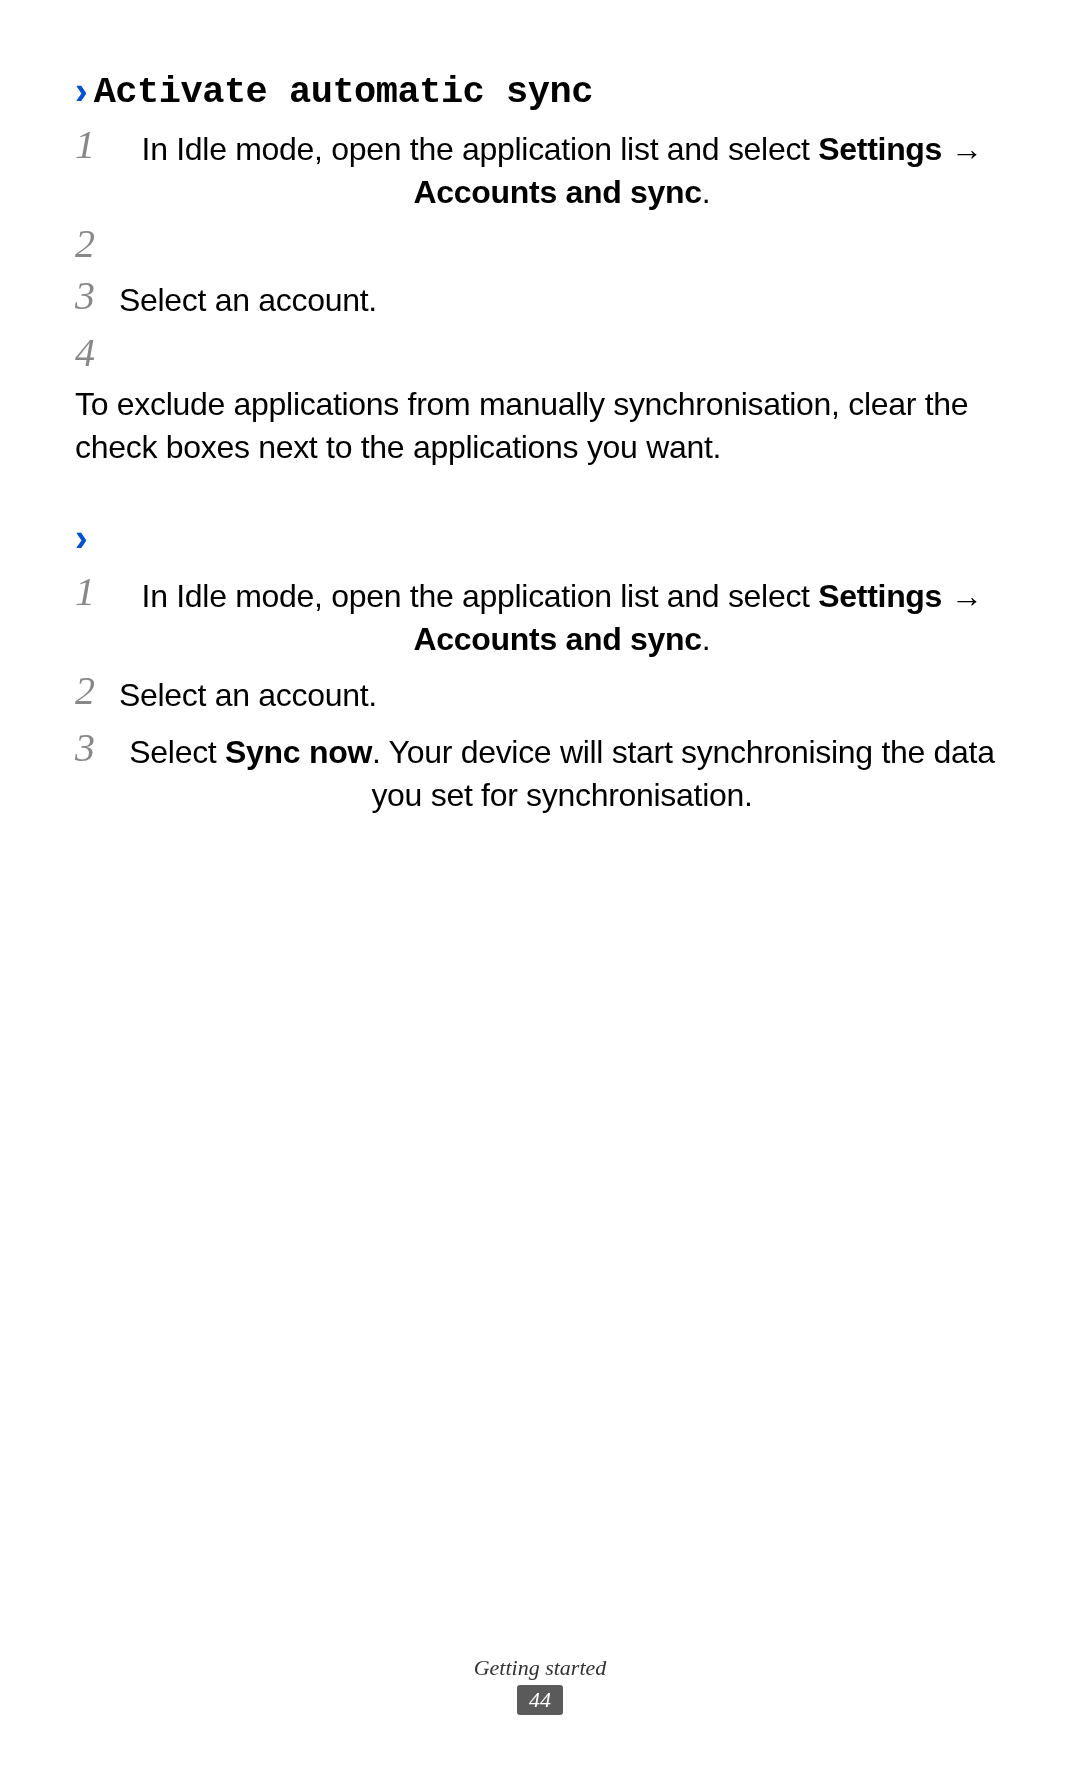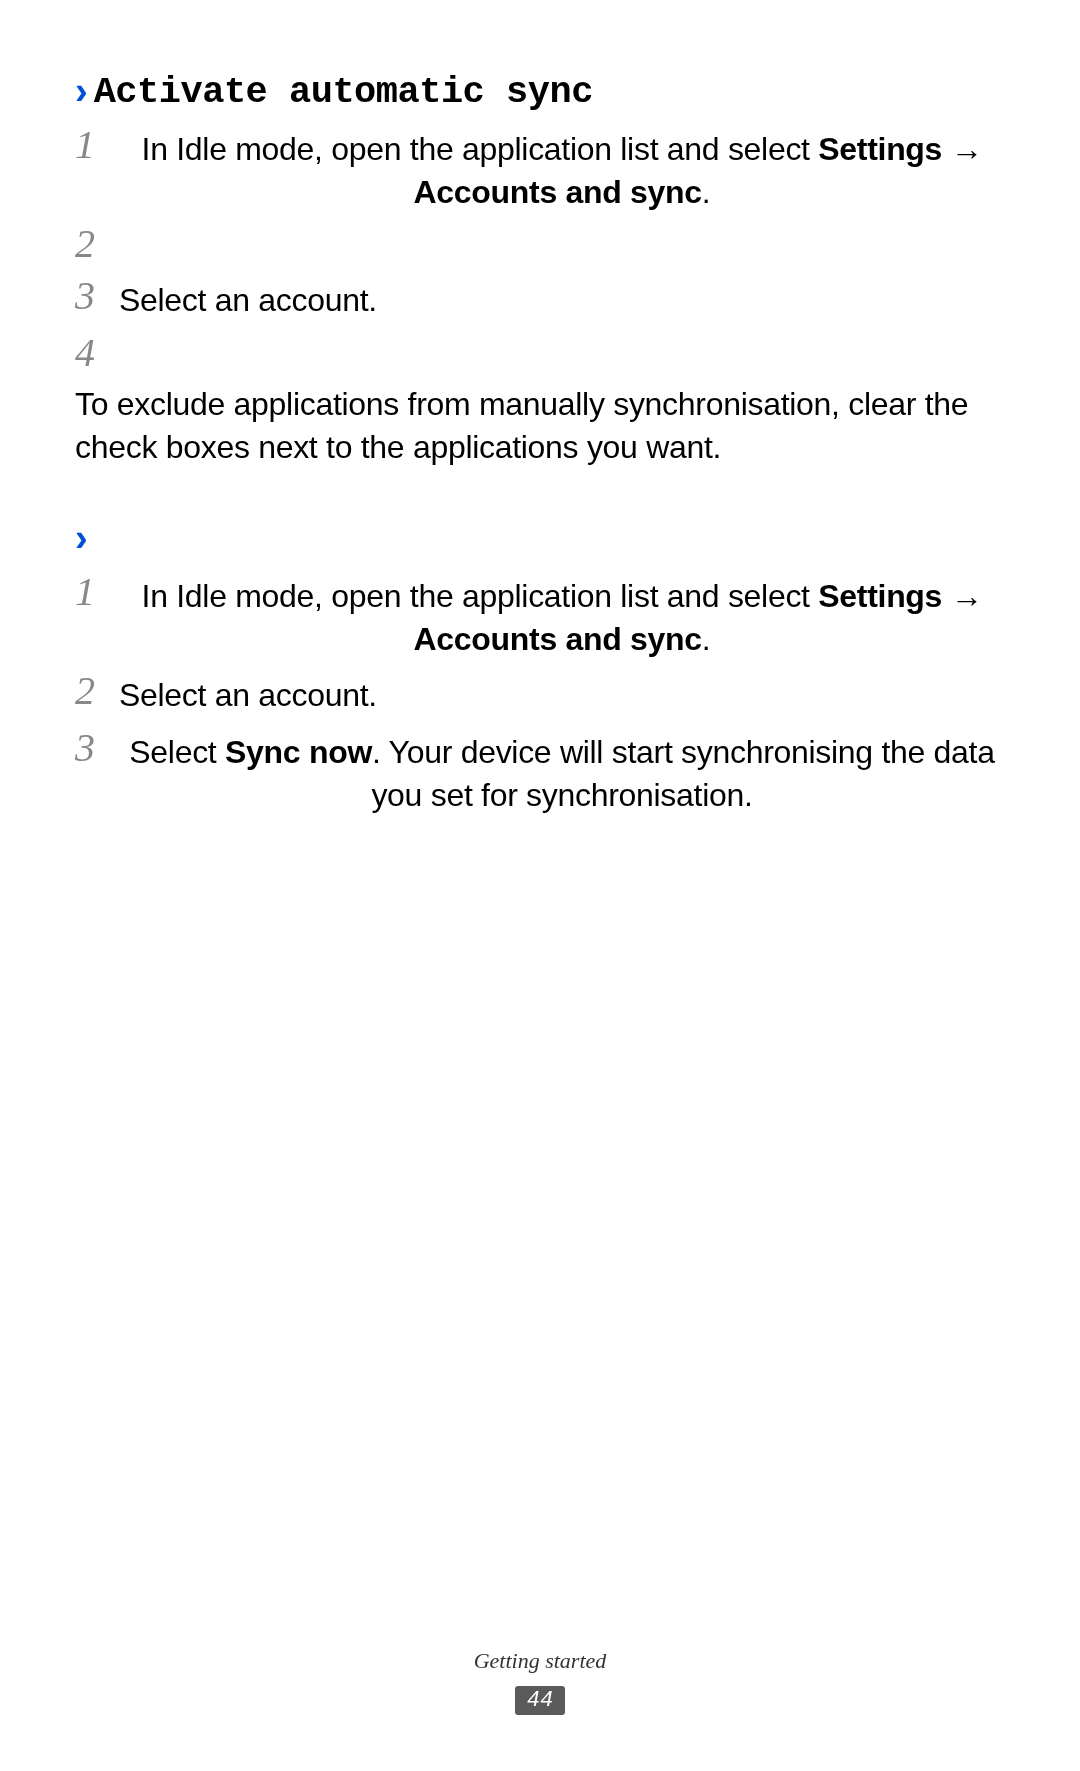--- a/index.html
+++ b/index.html
@@ -85,31 +85,31 @@
       left: 0;
       right: 0;
       text-align: center;
     }
     .footer-label {
       font-style: italic;
       font-size: 22px;
       color: #333333;
       font-family: Georgia, serif;
       display: block;
-      margin-bottom: 12px;
+      margin-bottom: 4px;
     }
     .page-badge {
       display: inline-block;
       background: #5a5a5a;
       color: #ffffff;
       font-style: italic;
       font-size: 22px;
       padding: 2px 12px;
       border-radius: 3px;
-      font-family: Liberation Mono, monospace;
+      font-family: Liberation Serif, serif;
     }
   </style>
 </head>
 <body>
 
 <div class="section-heading">
   <span class="chevron">›</span>
   <span class="heading-text">Activate automatic sync</span>
 </div>
 

